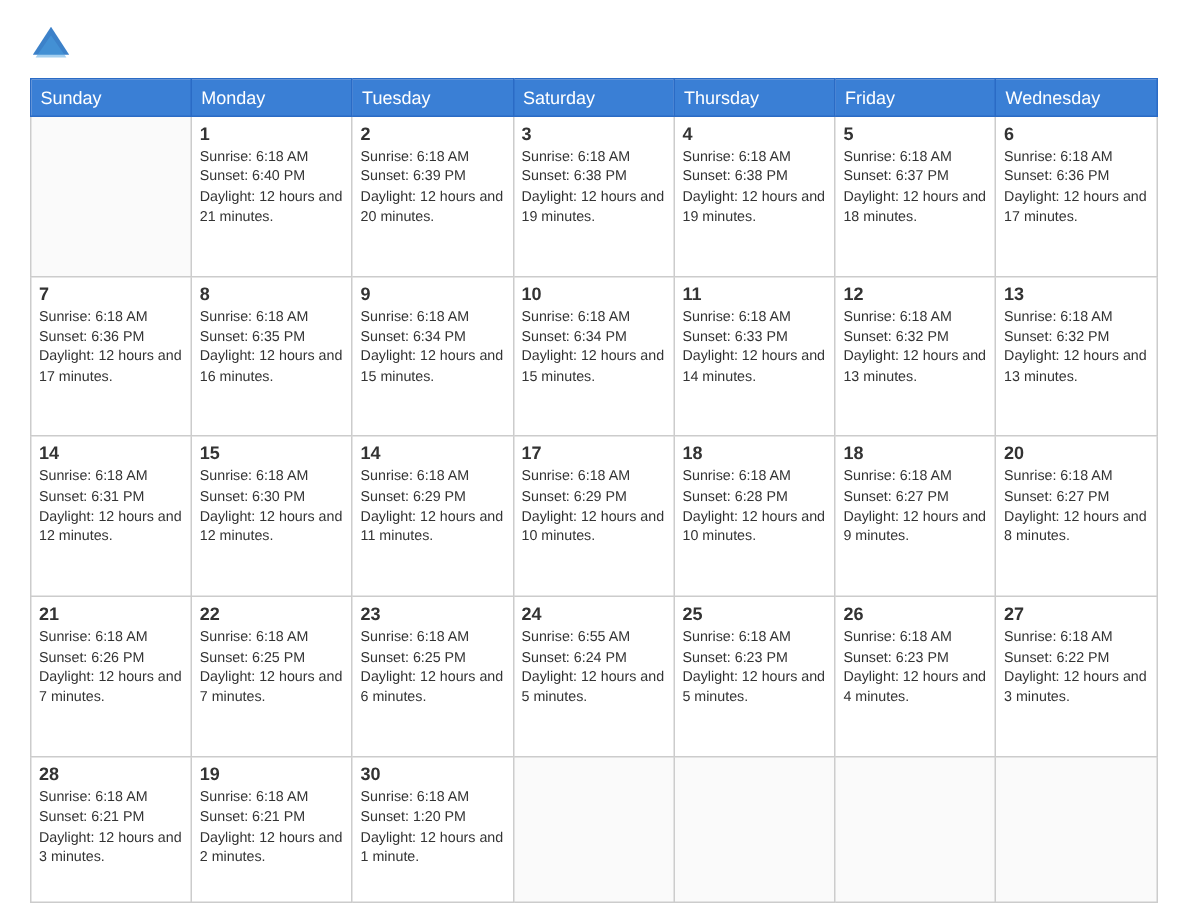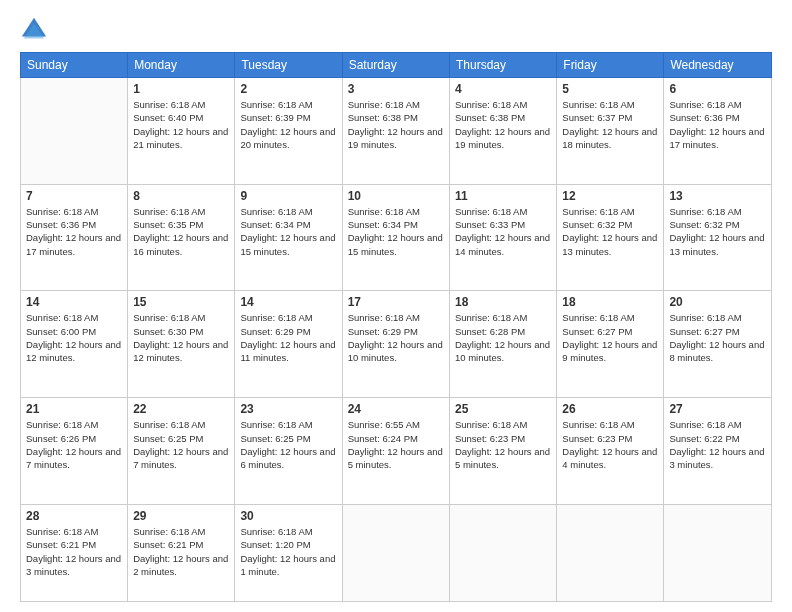--- a/index.html
+++ b/index.html
@@ -224,21 +224,21 @@
             <div class="day-info">Sunrise: 6:18 AM
 Sunset: 6:32 PM
 Daylight: 12 hours
 and 13 minutes.</div>
           </td>
         </tr>
         <tr class="week-row">
           <td>
             <div class="day-number">14</div>
             <div class="day-info">Sunrise: 6:18 AM
-Sunset: 6:00 PM
+Sunset: 6:31 PM
 Daylight: 12 hours
 and 12 minutes.</div>
           </td>
           <td>
             <div class="day-number">15</div>
             <div class="day-info">Sunrise: 6:18 AM
 Sunset: 6:30 PM
 Daylight: 12 hours
 and 12 minutes.</div>
           </td>
@@ -331,21 +331,21 @@
         </tr>
         <tr class="last-row">
           <td>
             <div class="day-number">28</div>
             <div class="day-info">Sunrise: 6:18 AM
 Sunset: 6:21 PM
 Daylight: 12 hours
 and 3 minutes.</div>
           </td>
           <td>
-            <div class="day-number">29</div>
+            <div class="day-number">19</div>
             <div class="day-info">Sunrise: 6:18 AM
 Sunset: 6:21 PM
 Daylight: 12 hours
 and 2 minutes.</div>
           </td>
           <td>
             <div class="day-number">30</div>
             <div class="day-info">Sunrise: 6:18 AM
 Sunset: 1:20 PM
 Daylight: 12 hours

